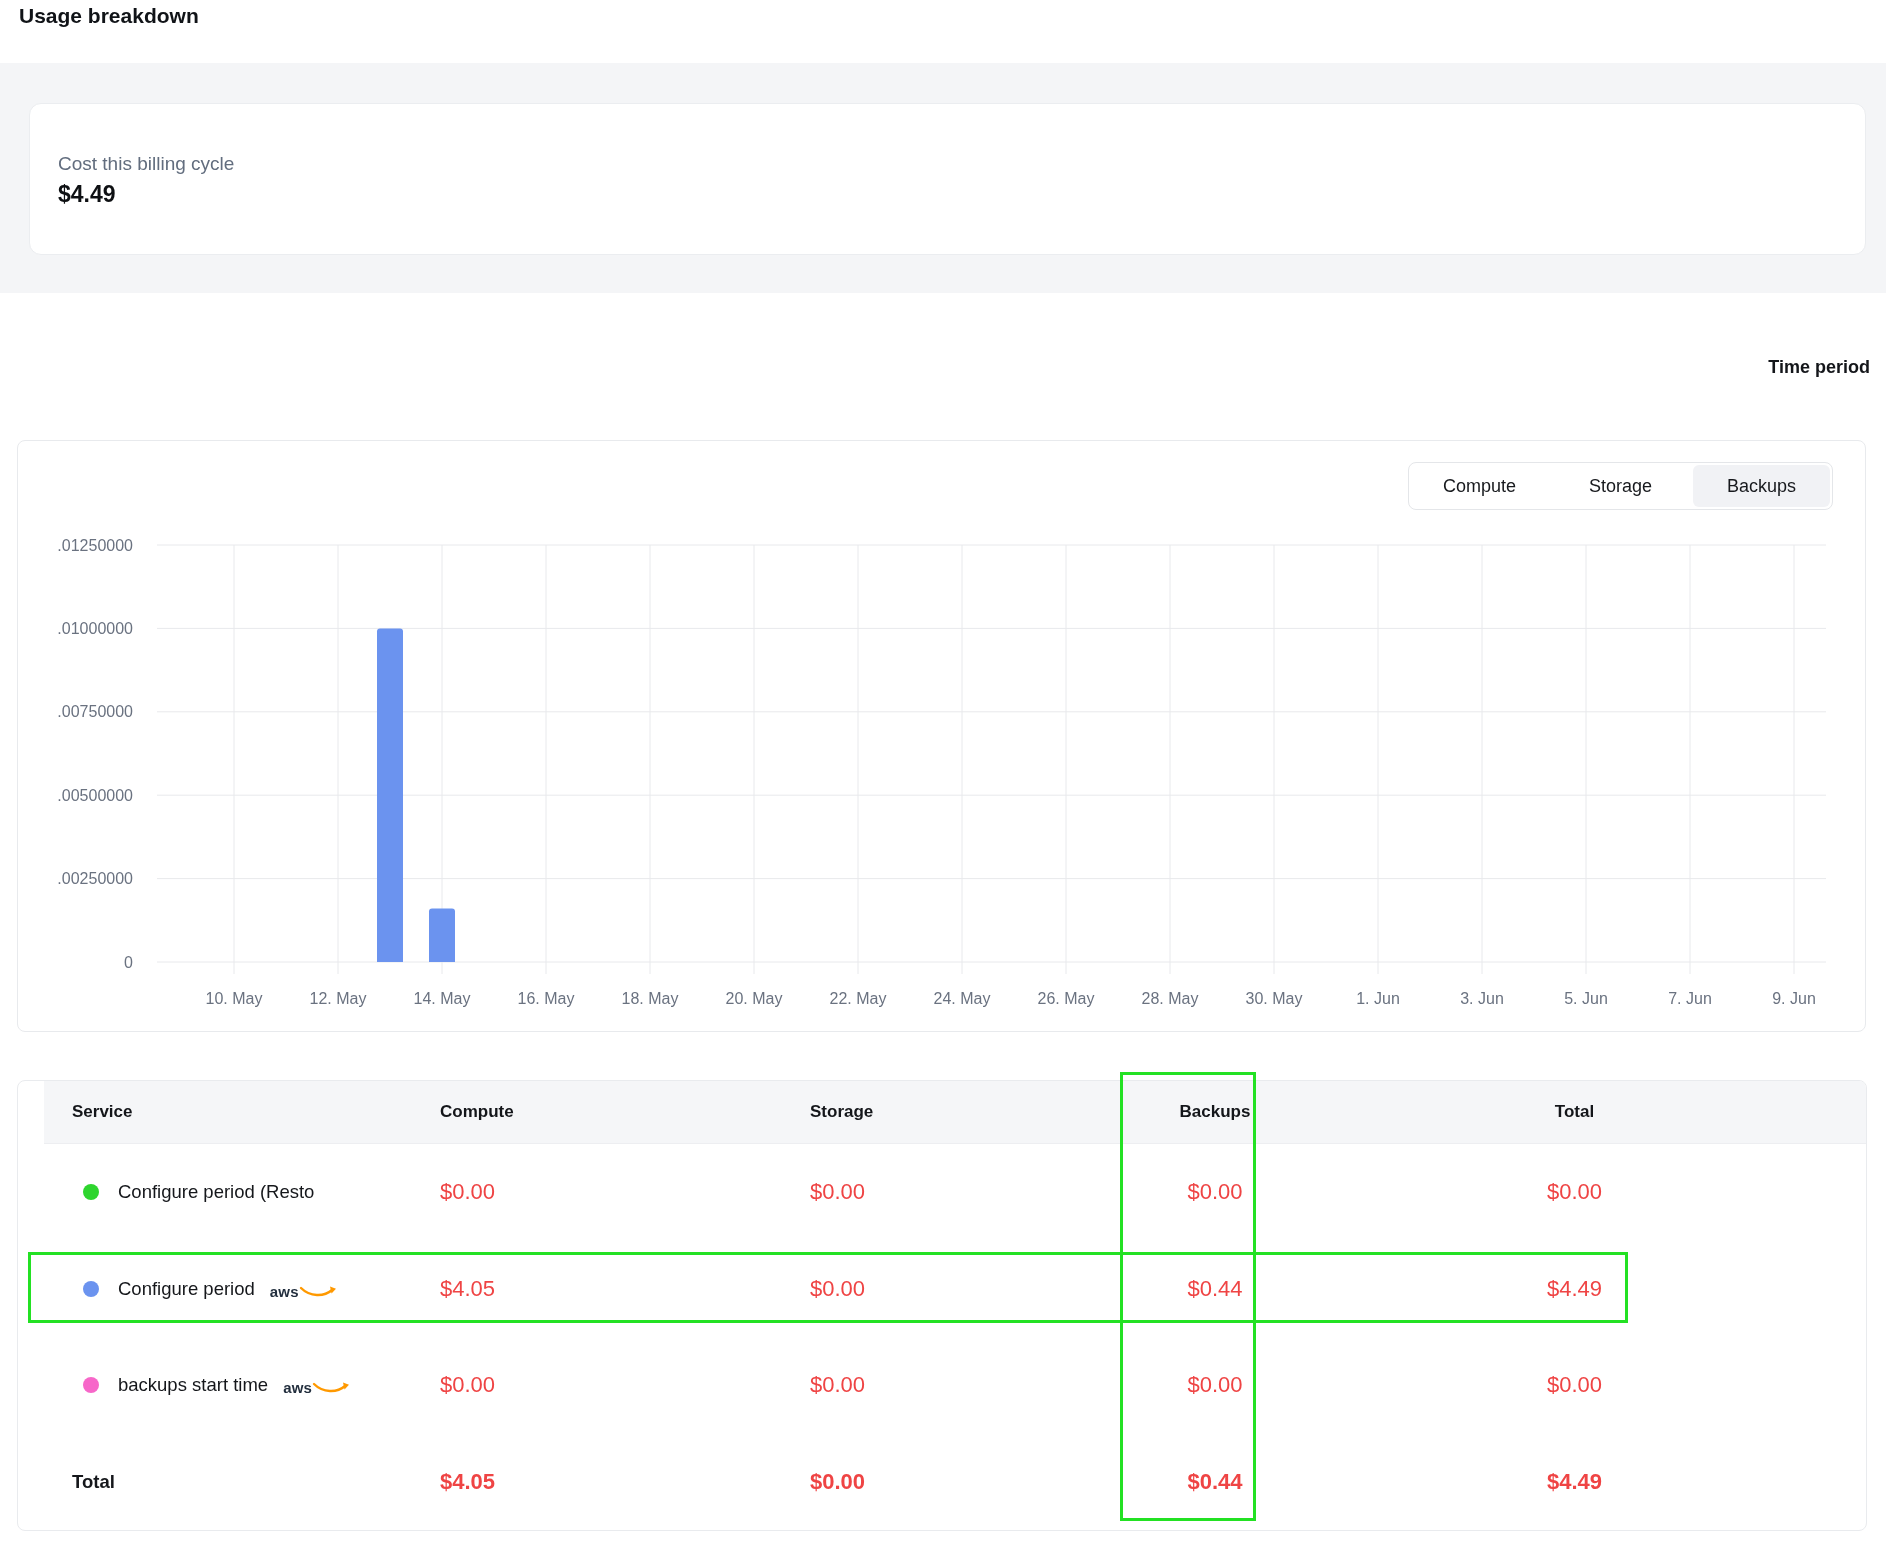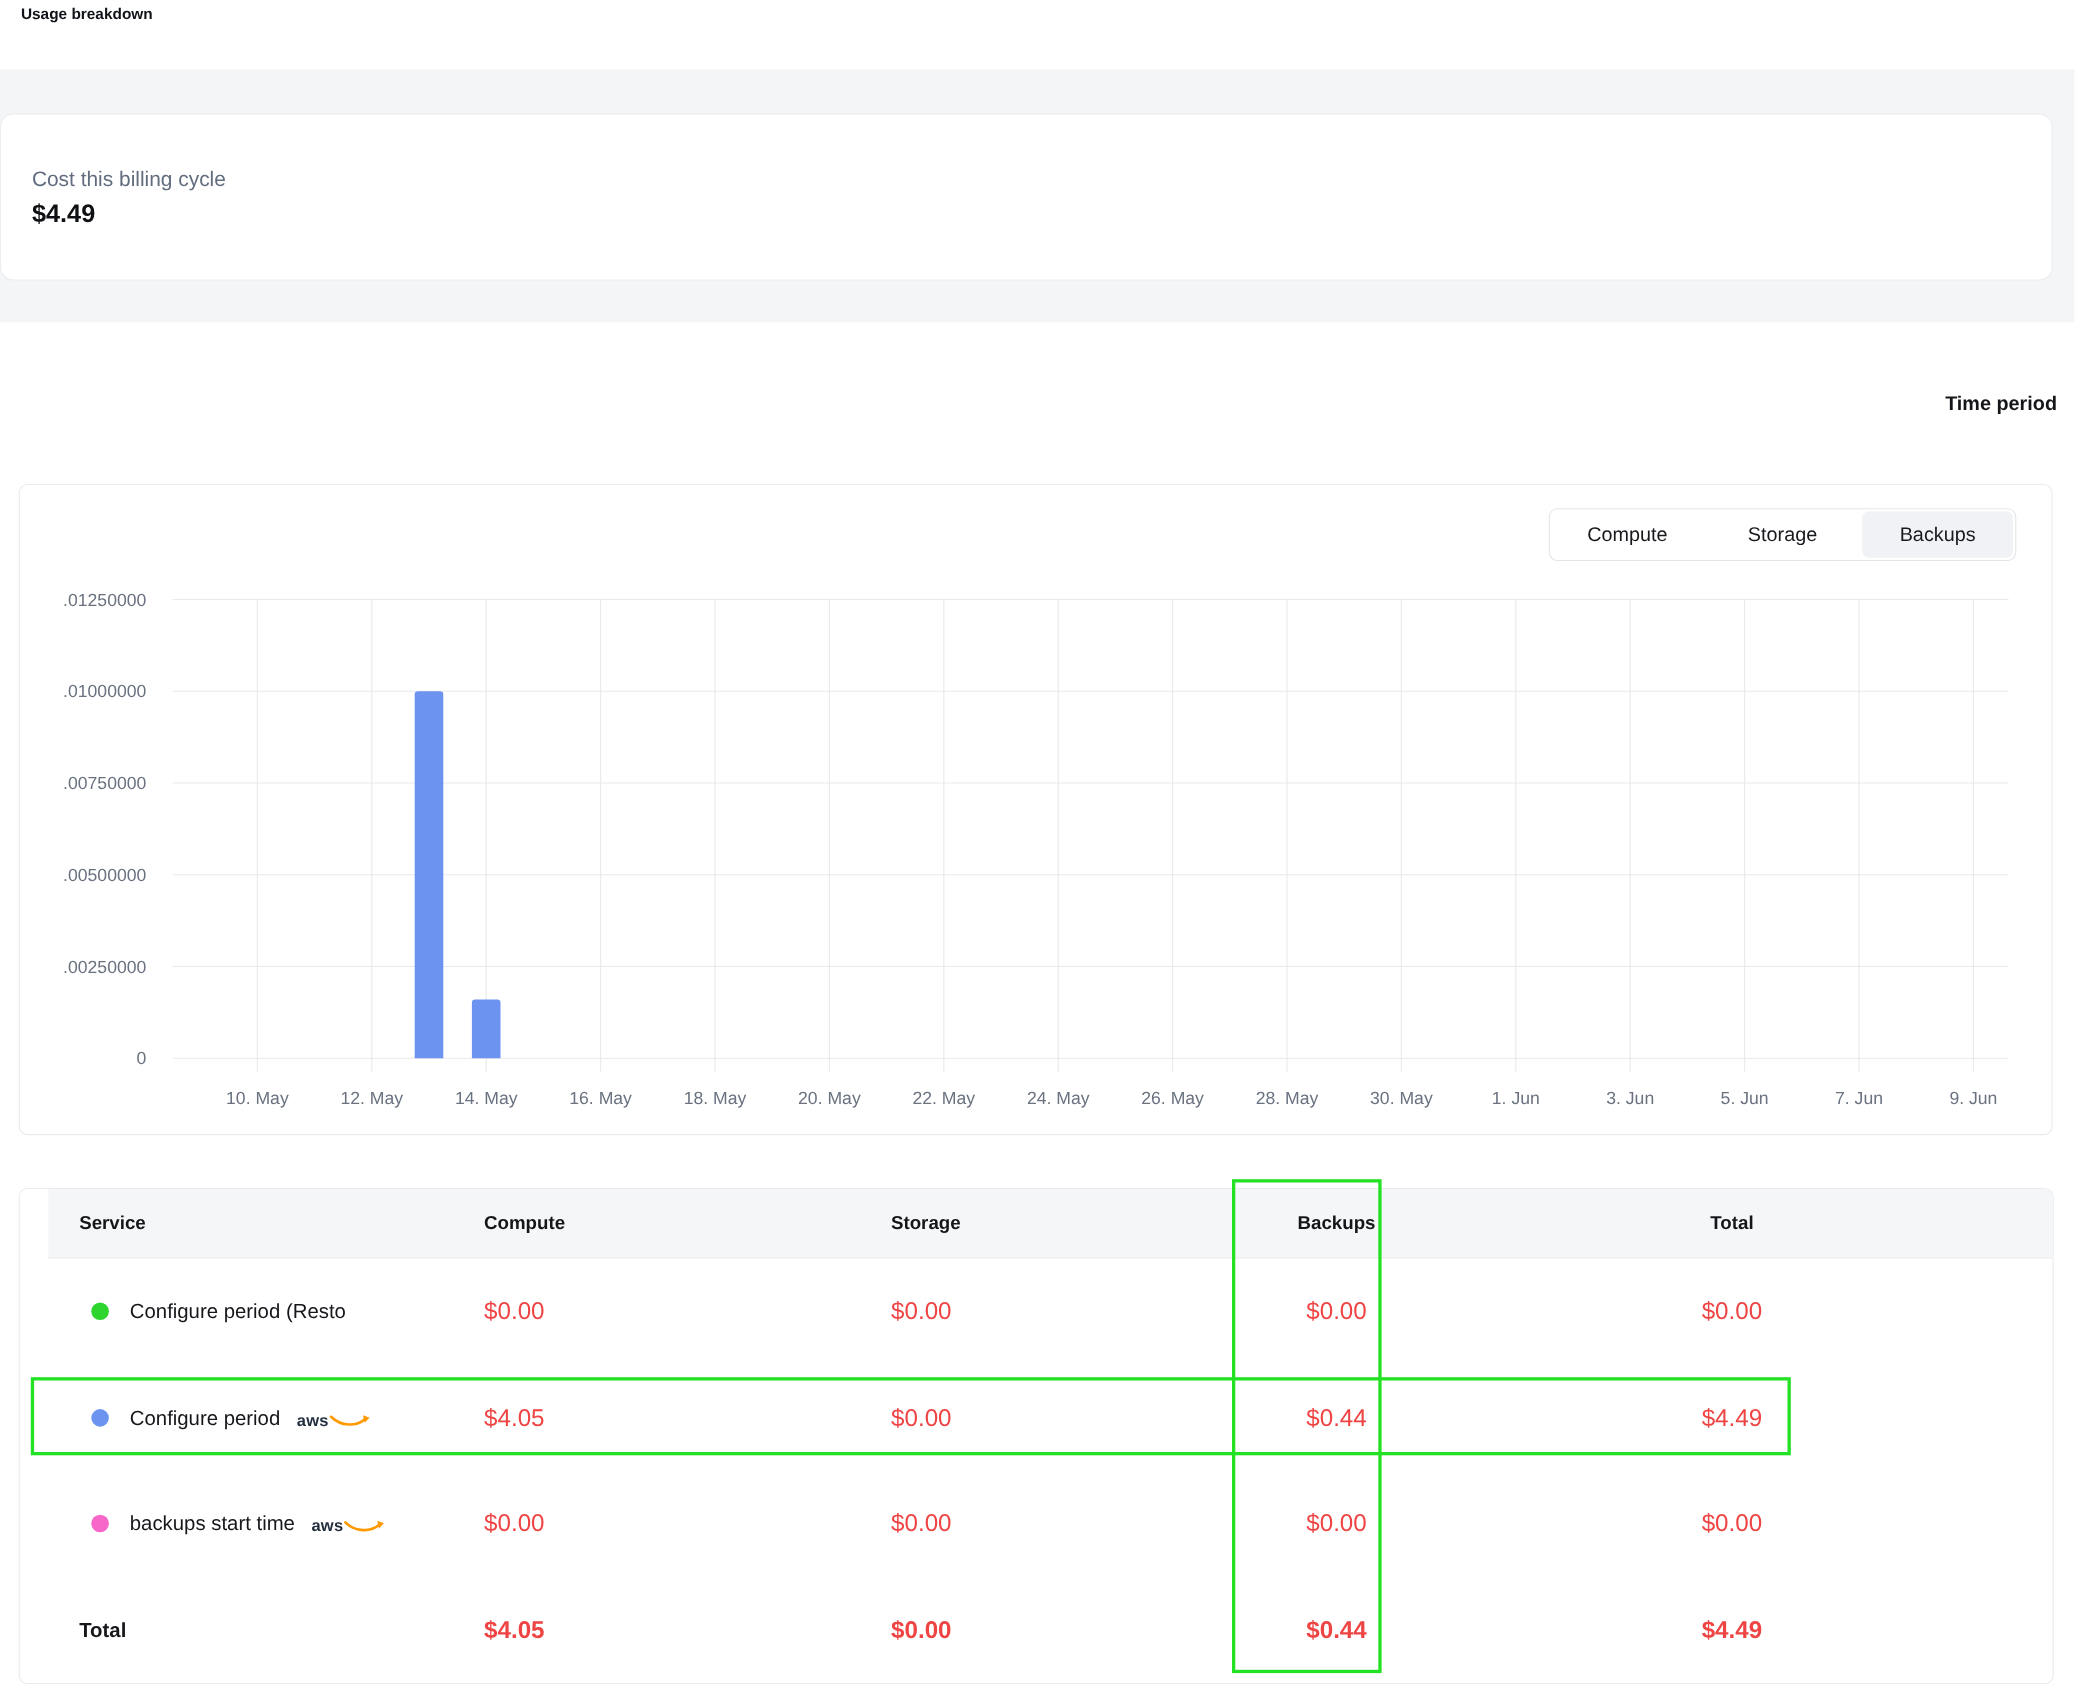--- a/index.html
+++ b/index.html
@@ -2,27 +2,27 @@
 <html><head>
 <meta charset="utf-8">
 <style>
   html,body{margin:0;padding:0;}
   body{
     width:1886px;height:1548px;position:relative;background:#ffffff;
     font-family:"Liberation Sans","DejaVu Sans",sans-serif;color:#15181c;
     -webkit-font-smoothing:antialiased;overflow:hidden;
   }
   .page-title{
-    position:absolute;left:19px;top:4px;font-size:14px;font-weight:700;color:#101317;margin:0;
+    position:absolute;left:19px;top:4px;font-size:21px;font-weight:700;color:#101317;margin:0;
   }
   .gray-band{
     position:absolute;left:0;right:0;top:63px;height:230px;background:#f4f5f7;
   }
   .summary-card{
-    position:absolute;left:0;right:20px;top:40px;height:152px;background:#ffffff;
+    position:absolute;left:29px;right:20px;top:40px;height:152px;background:#ffffff;
     border:1px solid #ebedf0;border-radius:12px;box-sizing:border-box;padding:48px 0 0 28px;
   }
   .summary-label{font-size:19px;color:#626d7e;line-height:24px;}
   .summary-value{font-size:23px;font-weight:700;color:#0e1013;line-height:32px;margin-top:2px;}
 
   .time-period-row{
     position:absolute;top:343px;right:16px;height:49px;display:flex;align-items:center;gap:26px;
   }
   .tp-label{font-size:18px;font-weight:700;color:#14161a;}
   .tp-select{

